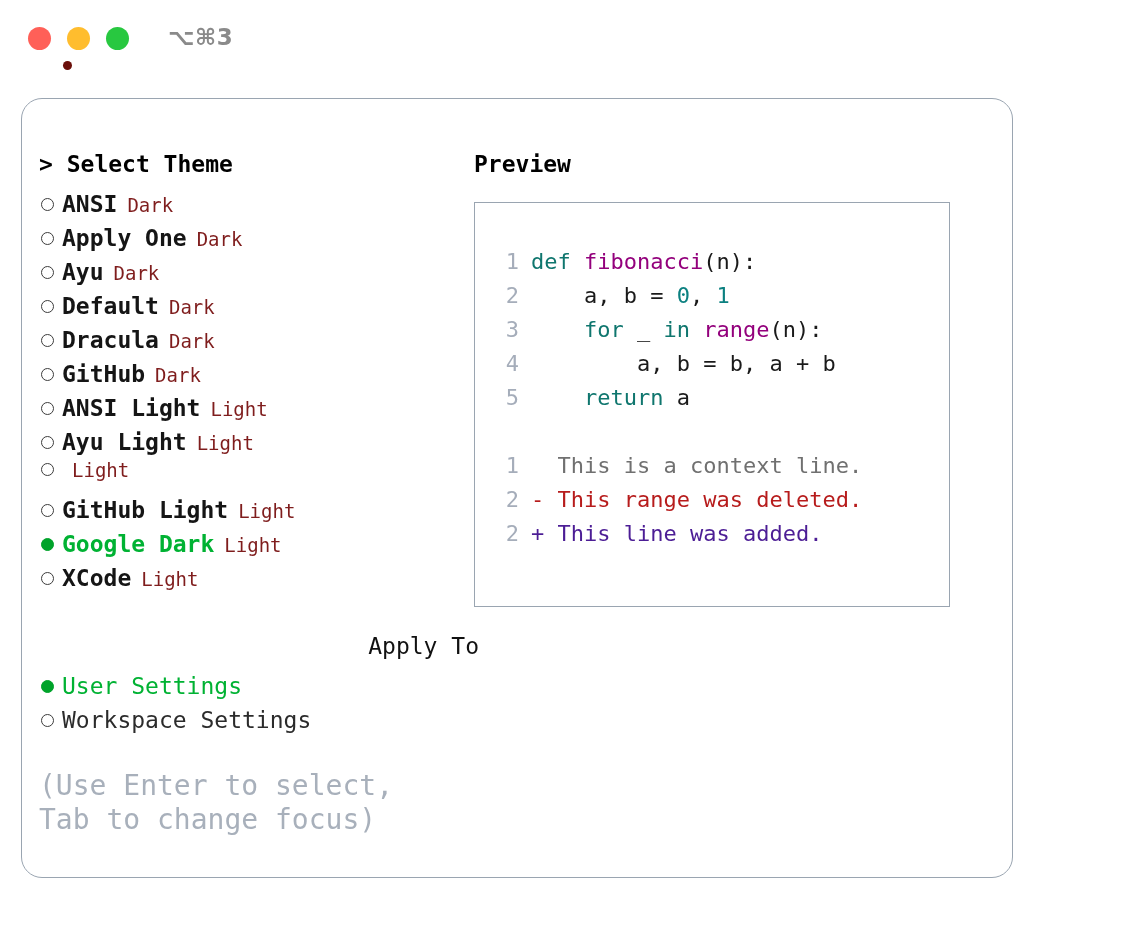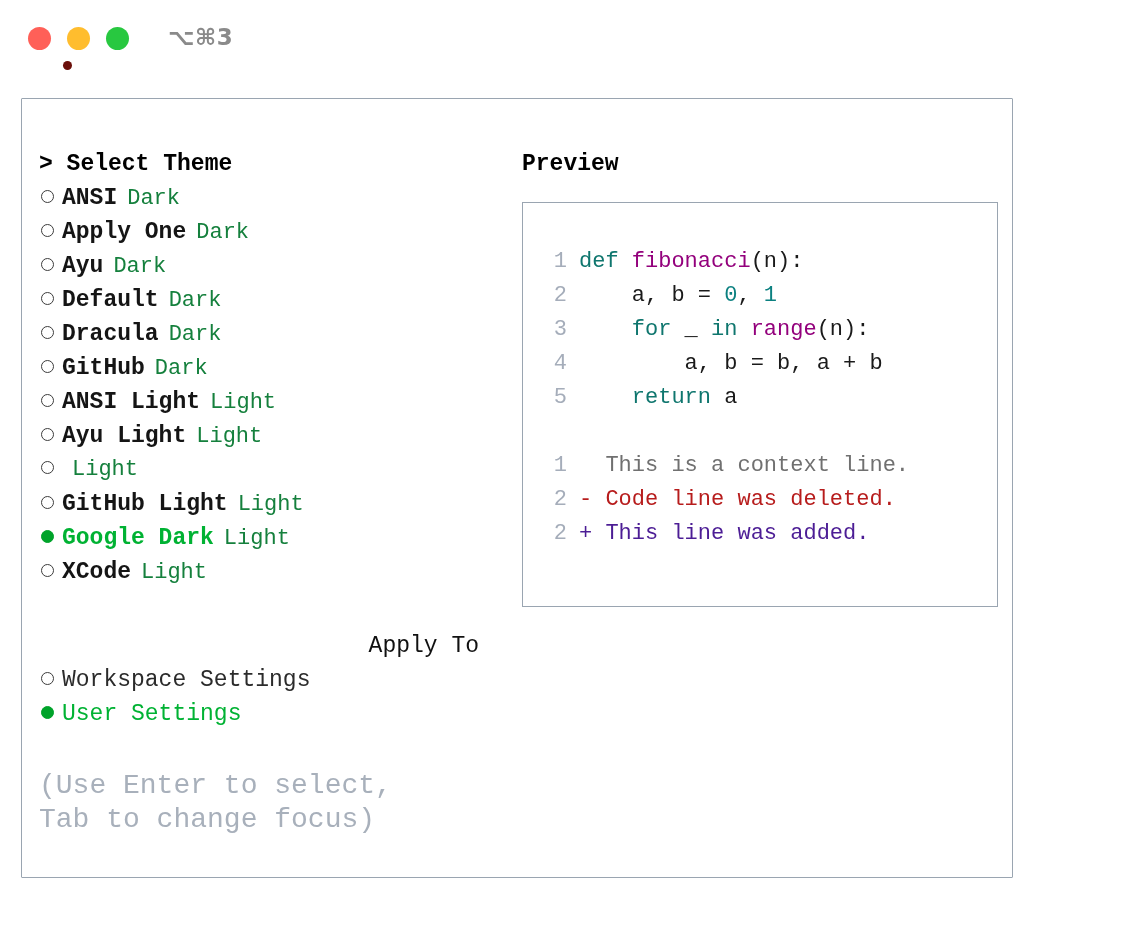--- a/index.html
+++ b/index.html
@@ -67,24 +67,23 @@
   }
 
   
   #dialog {
     position: absolute;
     left: 21px;
     top: 98px;
     width: 992px;
     height: 780px;
     border: 1.6px solid #9aa5b1;
-    border-radius: 1px;
+    border-radius: 21px;
     box-sizing: border-box;
     background: #ffffff;
-    font-family: Liberation Mono, monospace;
   }
 
   
   #left-pane {
     position: absolute;
     left: 17px;
     top: 48px;
     width: 440px;
   }
 
@@ -123,25 +122,26 @@
     background: transparent;
   }
   .opt-row.selected .bullet-glyph {
     border-color: #00a32a;
     background: #00a32a;
   }
   .opt-label {
     font-size: 23px;
     color: #151515;
     font-weight: bold;
+    margin-top: 6px;
   }
   .opt-row.selected .opt-label { color: #00b233; }
   .opt-variant {
-    font-size: 22px;
-    color: #15803d;
+    font-size: 19px;
+    color: #7f1d1d;
     font-weight: normal;
     margin-left: 10px;
   }
 
   #apply-group { margin-top: 40px; }
   #apply-group .opt-label { font-weight: normal; color: #2b2b2b; }
   #apply-group .opt-row.selected .opt-label { color: #00b233; font-weight: normal; }
   #apply-heading {
     font-size: 23px;
     color: #111111;
@@ -155,21 +155,21 @@
     margin-top: 38px;
     font-size: 28px;
     color: #a8b0bb;
     line-height: 34px;
     width: 400px;
   }
 
   
   #right-pane {
     position: absolute;
-    left: 500px;
+    left: 452px;
     top: 48px;
     width: 490px;
   }
   #preview-heading {
     font-size: 23px;
     font-weight: bold;
     color: #000000;
     line-height: 34px;
     white-space: pre;
   }
@@ -242,42 +242,42 @@
           <div class="opt-row"><span class="bullet"><span class="bullet-glyph"></span></span><span class="opt-label">Ayu Light</span><span class="opt-variant">Light</span></div>
           <div class="opt-row"><span class="bullet"><span class="bullet-glyph"></span></span><span class="opt-variant">Light</span></div>
           <div class="opt-row"><span class="bullet"><span class="bullet-glyph"></span></span><span class="opt-label">GitHub Light</span><span class="opt-variant">Light</span></div>
           <div class="opt-row selected"><span class="bullet"><span class="bullet-glyph"></span></span><span class="opt-label">Google Dark</span><span class="opt-variant">Light</span></div>
           <div class="opt-row"><span class="bullet"><span class="bullet-glyph"></span></span><span class="opt-label">XCode</span><span class="opt-variant">Light</span></div>
         </div>
 
       <div id="apply-group">
         <div id="apply-heading">Apply To</div>
         <div id="apply-list">
+            <div class="opt-row selected"><span class="bullet"><span class="bullet-glyph"></span></span><span class="opt-label">User Settings</span></div>
             <div class="opt-row"><span class="bullet"><span class="bullet-glyph"></span></span><span class="opt-label">Workspace Settings</span></div>
-            <div class="opt-row selected"><span class="bullet"><span class="bullet-glyph"></span></span><span class="opt-label">User Settings</span></div>
           </div>
       </div>
 
       <div id="hint">(Use Enter to select, Tab to change focus)</div>
 
     </div>
 
     <div id="right-pane">
       <div id="preview-heading">Preview</div>
       <div id="code-panel">
         <div id="code-block">
             <div class="code-line"><span class="ln">1</span><span class="code-text"><span class="tok-kw">def</span><span class="tok-pln"> </span><span class="tok-fn">fibonacci</span><span class="tok-pln">(n):</span></span></div>
             <div class="code-line"><span class="ln">2</span><span class="code-text"><span class="tok-pln">    a, b = </span><span class="tok-num">0</span><span class="tok-pln">, </span><span class="tok-num">1</span></span></div>
             <div class="code-line"><span class="ln">3</span><span class="code-text"><span class="tok-pln">    </span><span class="tok-kw">for</span><span class="tok-pln"> _ </span><span class="tok-kw">in</span><span class="tok-pln"> </span><span class="tok-fn">range</span><span class="tok-pln">(n):</span></span></div>
             <div class="code-line"><span class="ln">4</span><span class="code-text"><span class="tok-pln">        a, b = b, a + b</span></span></div>
             <div class="code-line"><span class="ln">5</span><span class="code-text"><span class="tok-pln">    </span><span class="tok-kw">return</span><span class="tok-pln"> a</span></span></div>
           </div>
         <div class="diff-gap"></div>
         <div id="diff-block">
             <div class="code-line"><span class="ln">1</span><span class="code-text dl-ctx">  This is a context line.</span></div>
-            <div class="code-line"><span class="ln">2</span><span class="code-text dl-del">- Code line was deleted.</span></div>
+            <div class="code-line"><span class="ln">2</span><span class="code-text dl-del">- This range was deleted.</span></div>
             <div class="code-line"><span class="ln">2</span><span class="code-text dl-add">+ This line was added.</span></div>
           </div>
       </div>
     </div>
 
   </div>
 </div>
 
 </body></html>

